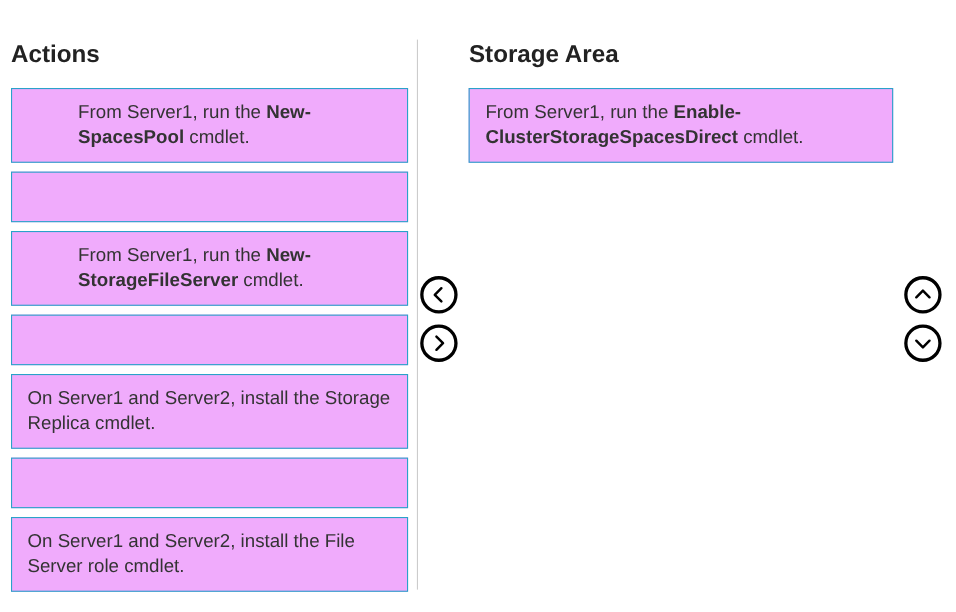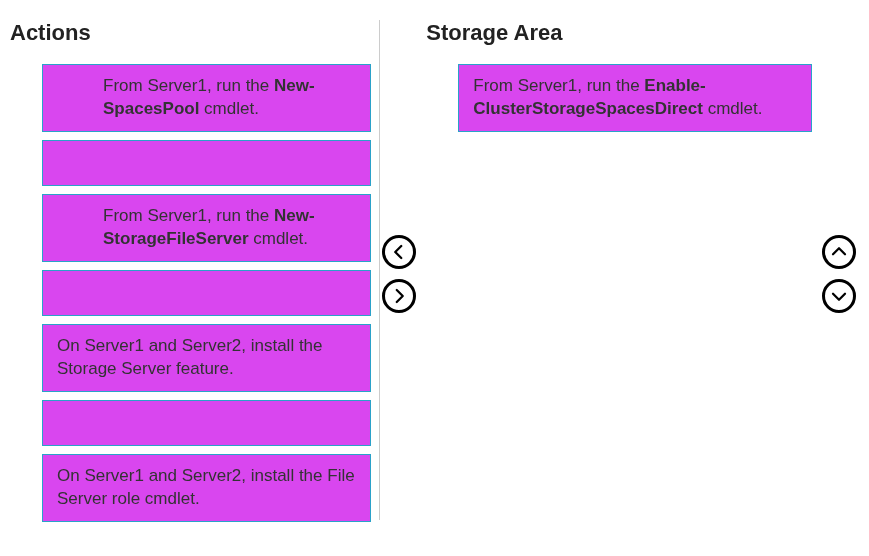--- a/index.html
+++ b/index.html
@@ -7,21 +7,21 @@
       font-family: Arial, Helvetica, sans-serif;
       font-size: 16px;
       color: #222;
       background: #fff;
       width: 869px;
       height: 556px;
       position: relative;
     }
     .container {
       display: flex;
-      padding: 20px 10px 10px 10px;
+      padding: 36px 10px 10px 10px;
       gap: 8px;
       align-items: flex-start;
     }
     .col-left {
       width: 370px;
       display: flex;
       flex-direction: column;
       gap: 8px;
     }
     .col-center {
@@ -50,28 +50,27 @@
       gap: 10px;
       height: 500px;
     }
     h2 {
       font-size: 22px;
       font-weight: bold;
       margin-bottom: 10px;
     }
     .box {
       border: 1px solid #2aa2c9;
-      background: #d946ef;
+      background: #f0abfc;
       padding: 10px 14px;
       min-height: 42px;
       line-height: 1.35;
       font-size: 17px;
       color: #333;
       cursor: pointer;
-      margin-left: 32px;
     }
     .box-indent { padding-left: 60px; }
     .box-empty { min-height: 46px; }
     .cmd { font-weight: bold; }
     .controls-btn {
       width: 34px;
       height: 34px;
       border: 3px solid #000;
       border-radius: 50%;
       display: flex;
@@ -96,21 +95,21 @@
 
     <div class="box box-empty"></div>
 
     <div class="box box-indent">
       <span>From Server1, run the </span><span class="cmd">New-<br>StorageFileServer</span><span> cmdlet.</span>
     </div>
 
     <div class="box box-empty"></div>
 
     <div class="box">
-      <span>On Server1 and Server2, install the Storage Server feature.</span>
+      <span>On Server1 and Server2, install the Storage Replica cmdlet.</span>
     </div>
 
     <div class="box box-empty"></div>
 
     <div class="box">
       <span>On Server1 and Server2, install the File Server role cmdlet.</span>
     </div>
   </div>
 
   <div class="col-center">

